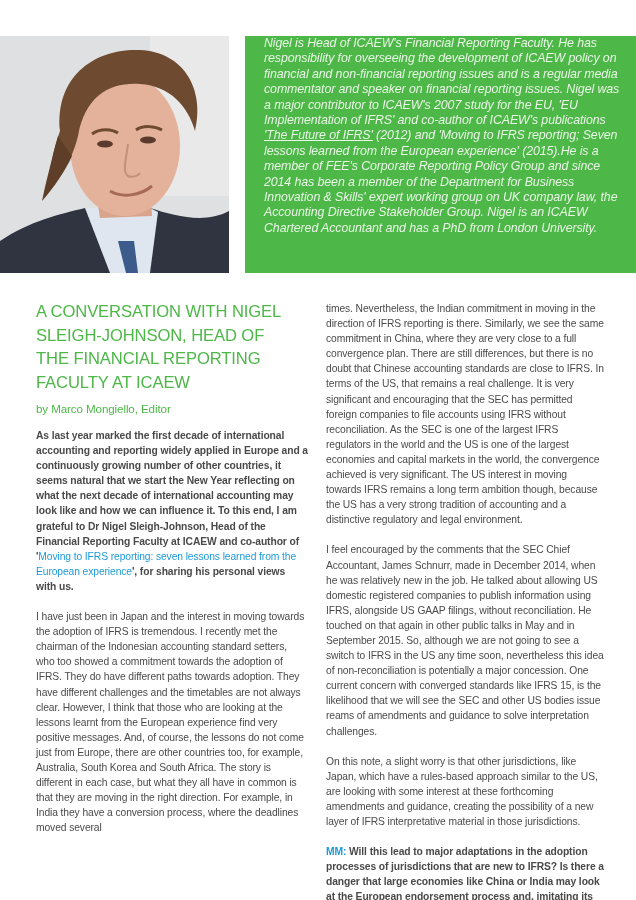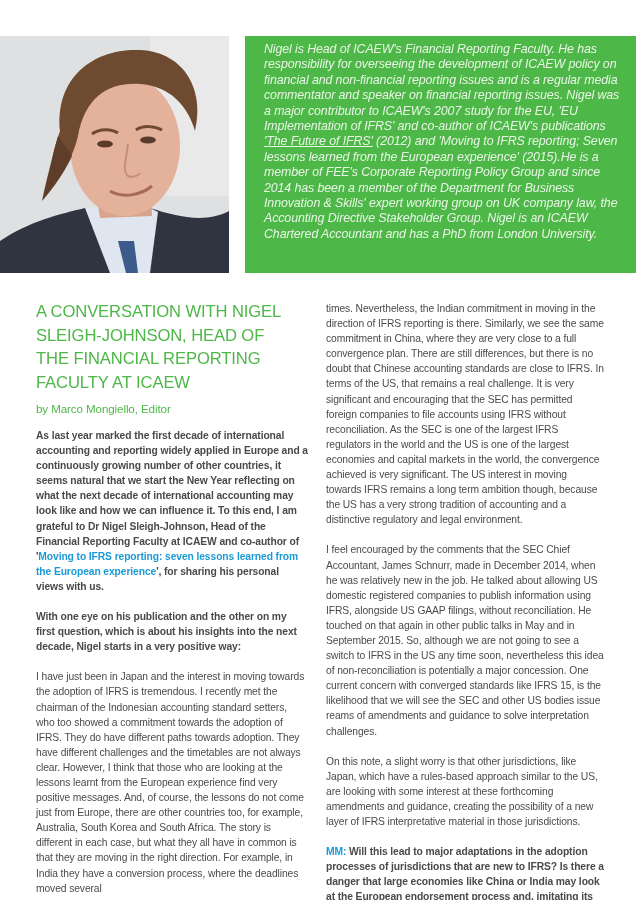--- a/index.html
+++ b/index.html
@@ -1,33 +1,33 @@
 <!DOCTYPE html>
 <html><head>
 <meta charset="utf-8">
 <style>
   html, body { margin: 0; padding: 0; background: #ffffff; }
   body { width: 636px; height: 900px; position: relative; overflow: hidden; font-family: "Liberation Sans", sans-serif; }
 
   .photo { position: absolute; left: 0; top: 36px; width: 229px; height: 237px; overflow: hidden; background: linear-gradient(180deg, #e3e4e6 0%, #d9dadc 60%, #cfd0d2 100%); }
   .photo svg { display: block; }
 
-  .bio { position: absolute; left: 245px; top: 36px; width: 391px; height: 237px; background: #4db748; box-sizing: border-box; padding: 6px 10px 0 19px; }
+  .bio { position: absolute; left: 245px; top: 36px; width: 391px; height: 237px; background: #4db748; box-sizing: border-box; padding: 0 10px 0 19px; }
   .bio p { margin: 0; color: #e9f6e6; font-style: italic; font-size: 12.4px; line-height: 15.4px; letter-spacing: -0.1px; }
   .bio .u { text-decoration: underline; }
 
   .col { position: absolute; top: 300px; font-size: 10.3px; line-height: 15.1px; color: #4a4a4a; letter-spacing: -0.1px; }
   .col-left { left: 36px; width: 272px; }
   .col-right { left: 326px; width: 278px; top: 301px; }
 
   .headline { margin: 0 10px 8px 0; color: #4db748; font-size: 16.6px; line-height: 23.5px; font-weight: normal; letter-spacing: -0.1px; }
   .byline { margin: 0 0 12px 0; color: #4db748; font-size: 11.6px; line-height: 14px; }
   .col p { margin: 0 0 15px 0; }
   .bold { font-weight: bold; color: #4a4a4a; }
-  .link { color: #1c9ad6; font-weight: bold; }
+  .link { color: #1c9ad6; font-weight: normal; }
   .speaker { color: #1c9ad6; font-weight: bold; }
 </style>
 </head>
 <body>
 
 <div class="photo">
   <svg width="229" height="237" viewBox="0 0 229 237">
     <rect x="0" y="0" width="229" height="237" fill="#dfe0e2"></rect>
     <rect x="150" y="0" width="79" height="160" fill="#e9e9ea"></rect>
 
@@ -58,21 +58,20 @@
 <div class="bio">
   <p><span>Nigel is Head of ICAEW's Financial Reporting Faculty. He has responsibility for overseeing the development of ICAEW policy on financial and non-financial reporting issues and is a regular media commentator and speaker on financial reporting issues. Nigel was a major contributor to ICAEW's 2007 study for the EU, 'EU Implementation of IFRS' and co-author of ICAEW's publications </span><span class="u">'The Future of IFRS'</span><span> (2012) and 'Moving to IFRS reporting; Seven lessons learned from the European experience' (2015).He is a member of FEE's Corporate Reporting Policy Group and since 2014 has been a member of the Department for Business Innovation &amp; Skills' expert working group on UK company law, the Accounting Directive Stakeholder Group. Nigel is an ICAEW Chartered Accountant and has a PhD from London University.</span></p>
 </div>
 
 <div class="col col-left">
   <h1 class="headline">A CONVERSATION WITH NIGEL SLEIGH-JOHNSON, HEAD OF THE FINANCIAL REPORTING FACULTY AT ICAEW</h1>
   <div class="byline">by Marco Mongiello, Editor</div>
 
   <p class="bold"><span>As last year marked the first decade of international accounting and reporting widely applied in Europe and a continuously growing number of other countries, it seems natural that we start the New Year reflecting on what the next decade of international accounting may look like and how we can influence it. To this end, I am grateful to Dr Nigel Sleigh-Johnson, Head of the Financial Reporting Faculty at ICAEW and co-author of '</span><span class="link">Moving to IFRS reporting: seven lessons learned from the European experience</span><span>', for sharing his personal views with us.</span></p>
 
-  <p class="bold">With one eye on his publication and the other on my first question, which is about his insights into the next decade, Nigel starts in a very positive way:</p>
 
 
   <p>I have just been in Japan and the interest in moving towards the adoption of IFRS is tremendous. I recently met the chairman of the Indonesian accounting standard setters, who too showed a commitment towards the adoption of IFRS. They do have different paths towards adoption. They have different challenges and the timetables are not always clear. However, I think that those who are looking at the lessons learnt from the European experience find very positive messages. And, of course, the lessons do not come just from Europe, there are other countries too, for example, Australia, South Korea and South Africa. The story is different in each case, but what they all have in common is that they are moving in the right direction. For example, in India they have a conversion process, where the deadlines moved several</p>
 </div>
 
 <div class="col col-right">
   <p>times. Nevertheless, the Indian commitment in moving in the direction of IFRS reporting is there. Similarly, we see the same commitment in China, where they are very close to a full convergence plan. There are still differences, but there is no doubt that Chinese accounting standards are close to IFRS. In terms of the US, that remains a real challenge. It is very significant and encouraging that the SEC has permitted foreign companies to file accounts using IFRS without reconciliation. As the SEC is one of the largest IFRS regulators in the world and the US is one of the largest economies and capital markets in the world, the convergence achieved is very significant. The US interest in moving towards IFRS remains a long term ambition though, because the US has a very strong tradition of accounting and a distinctive regulatory and legal environment.</p>
   <p>I feel encouraged by the comments that the SEC Chief Accountant, James Schnurr, made in December 2014, when he was relatively new in the job. He talked about allowing US domestic registered companies to publish information using IFRS, alongside US GAAP filings, without reconciliation. He touched on that again in other public talks in May and in September 2015. So, although we are not going to see a switch to IFRS in the US any time soon, nevertheless this idea of non-reconciliation is potentially a major concession. One current concern with converged standards like IFRS 15, is the likelihood that we will see the SEC and other US bodies issue reams of amendments and guidance to solve interpretation challenges.</p>
   <p>On this note, a slight worry is that other jurisdictions, like Japan, which have a rules-based approach similar to the US, are looking with some interest at these forthcoming amendments and guidance, creating the possibility of a new layer of IFRS interpretative material in those jurisdictions.</p>
   <p class="bold"><span class="speaker">MM:</span><span> Will this lead to major adaptations in the adoption processes of jurisdictions that are new to IFRS? Is there a danger that large economies like China or India may look at the European endorsement process and, imitating its principle, end up making significant changes to the IFRS when adopting them?</span></p>

